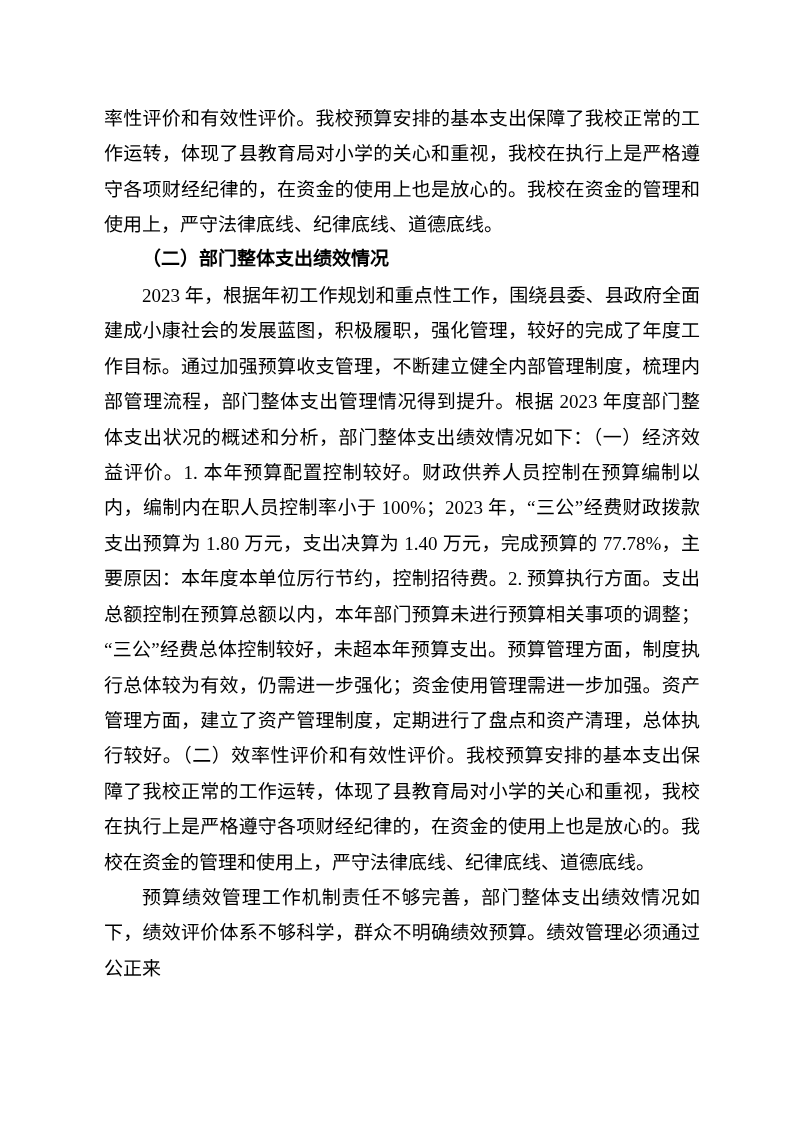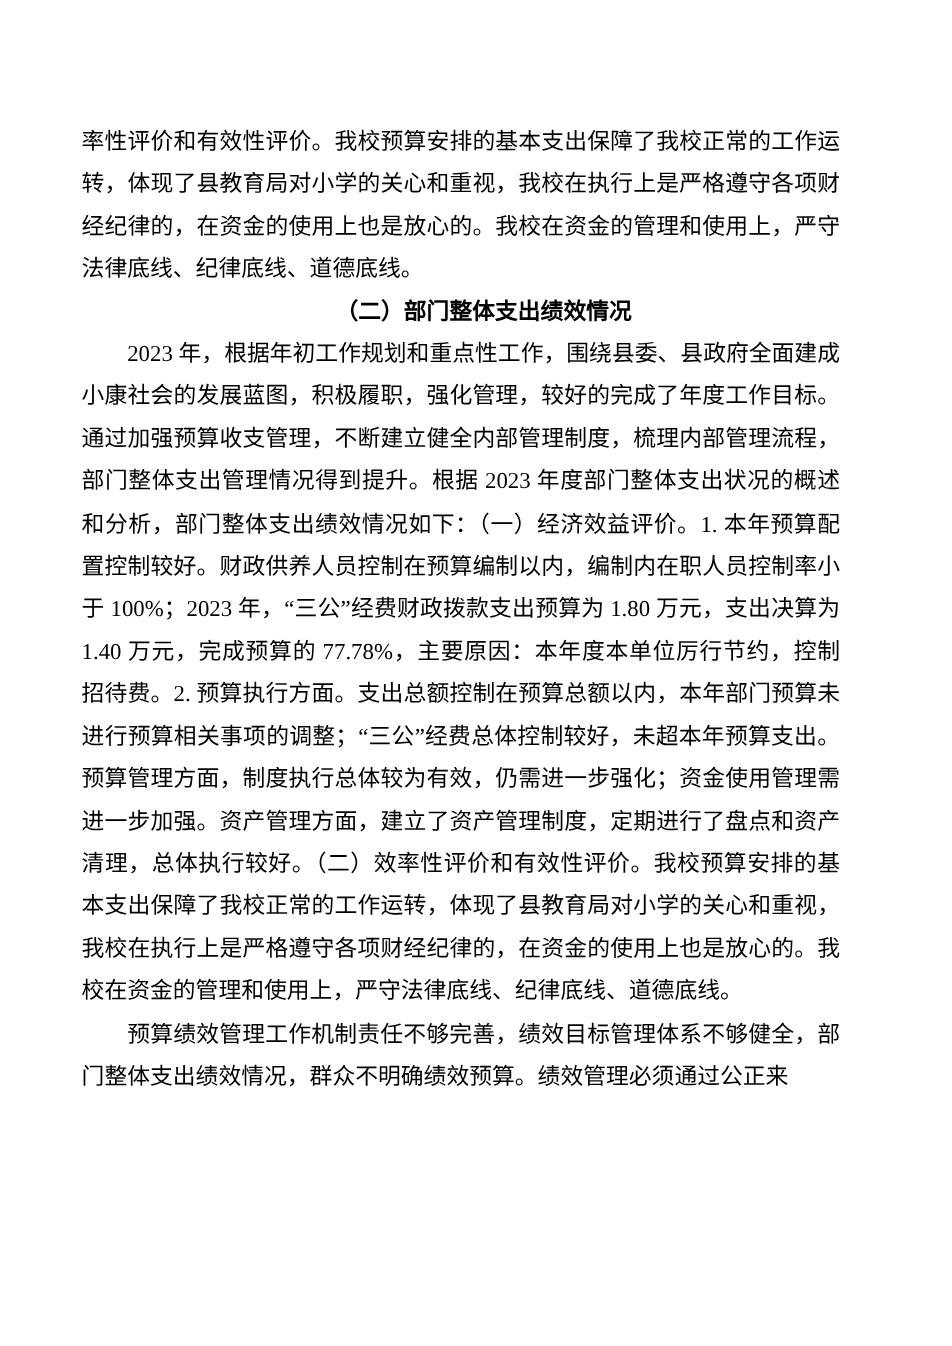--- a/index.html
+++ b/index.html
@@ -7,46 +7,46 @@
     padding: 0;
     background: #ffffff;
   }
   .page {
     position: relative;
     box-sizing: border-box;
     width: 793px;
     height: 1122px;
     margin: 0 auto;
     background: #ffffff;
-    padding: 101px 93px 0 68px;
+    padding: 101px 93px 0 104px;
     overflow: hidden;
   }
   .doc {
     font-family: "Liberation Serif", "DejaVu Serif", serif;
     font-size: 19px;
     line-height: 35.4px;
     color: #000000;
     text-align: justify;
   }
   .doc p {
     margin: 0;
     padding: 0;
   }
   .indent {
     text-indent: 2em;
   }
   .heading {
-    font-family: Liberation Serif, serif;
+    font-family: Liberation Mono, monospace;
     font-weight: 700;
-    text-align: center;
+    text-align: left;
   }
 </style>
 </head>
 <body>
 
 <div class="page">
   <div class="doc">
     <p class="body-para">率性评价和有效性评价。我校预算安排的基本支出保障了我校正常的工作运转，体现了县教育局对小学的关心和重视，我校在执行上是严格遵守各项财经纪律的，在资金的使用上也是放心的。我校在资金的管理和使用上，严守法律底线、纪律底线、道德底线。</p>
     <p class="heading indent">（二）部门整体支出绩效情况</p>
     <p class="body-para indent">2023 年，根据年初工作规划和重点性工作，围绕县委、县政府全面建成小康社会的发展蓝图，积极履职，强化管理，较好的完成了年度工作目标。通过加强预算收支管理，不断建立健全内部管理制度，梳理内部管理流程，部门整体支出管理情况得到提升。根据 2023 年度部门整体支出状况的概述和分析，部门整体支出绩效情况如下：（一）经济效益评价。1. 本年预算配置控制较好。财政供养人员控制在预算编制以内，编制内在职人员控制率小于 100%；2023 年，“三公”经费财政拨款支出预算为 1.80 万元，支出决算为 1.40 万元，完成预算的 77.78%，主要原因：本年度本单位厉行节约，控制招待费。2. 预算执行方面。支出总额控制在预算总额以内，本年部门预算未进行预算相关事项的调整；“三公”经费总体控制较好，未超本年预算支出。预算管理方面，制度执行总体较为有效，仍需进一步强化；资金使用管理需进一步加强。资产管理方面，建立了资产管理制度，定期进行了盘点和资产清理，总体执行较好。（二）效率性评价和有效性评价。我校预算安排的基本支出保障了我校正常的工作运转，体现了县教育局对小学的关心和重视，我校在执行上是严格遵守各项财经纪律的，在资金的使用上也是放心的。我校在资金的管理和使用上，严守法律底线、纪律底线、道德底线。</p>
-    <p class="body-para indent">预算绩效管理工作机制责任不够完善，绩效目标管理体系不够健全，部门整体支出绩效情况，群众不明确绩效预算。绩效管理必须通过公正来</p>
+    <p class="body-para indent">预算绩效管理工作机制责任不够完善，部门整体支出绩效情况如下，绩效评价体系不够科学，群众不明确绩效预算。绩效管理必须通过公正来</p>
   </div>
 </div>
 
 </body></html>

